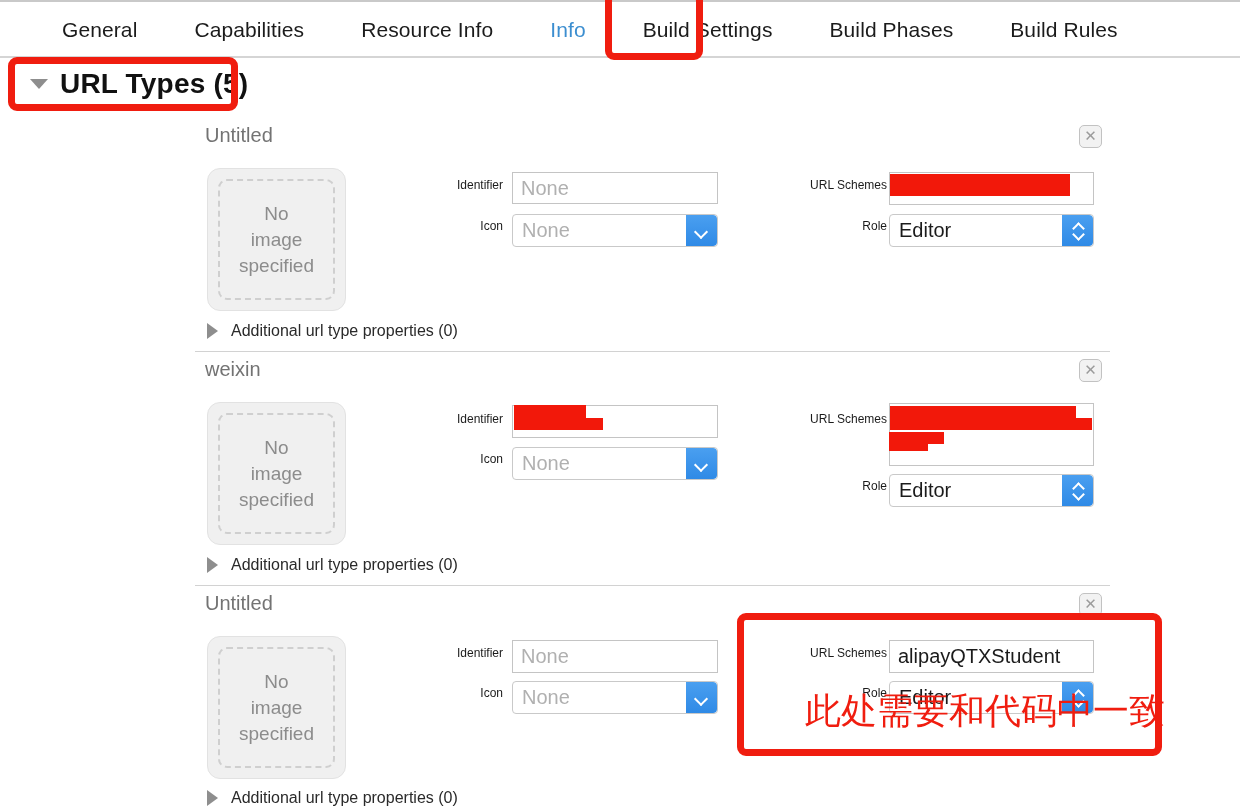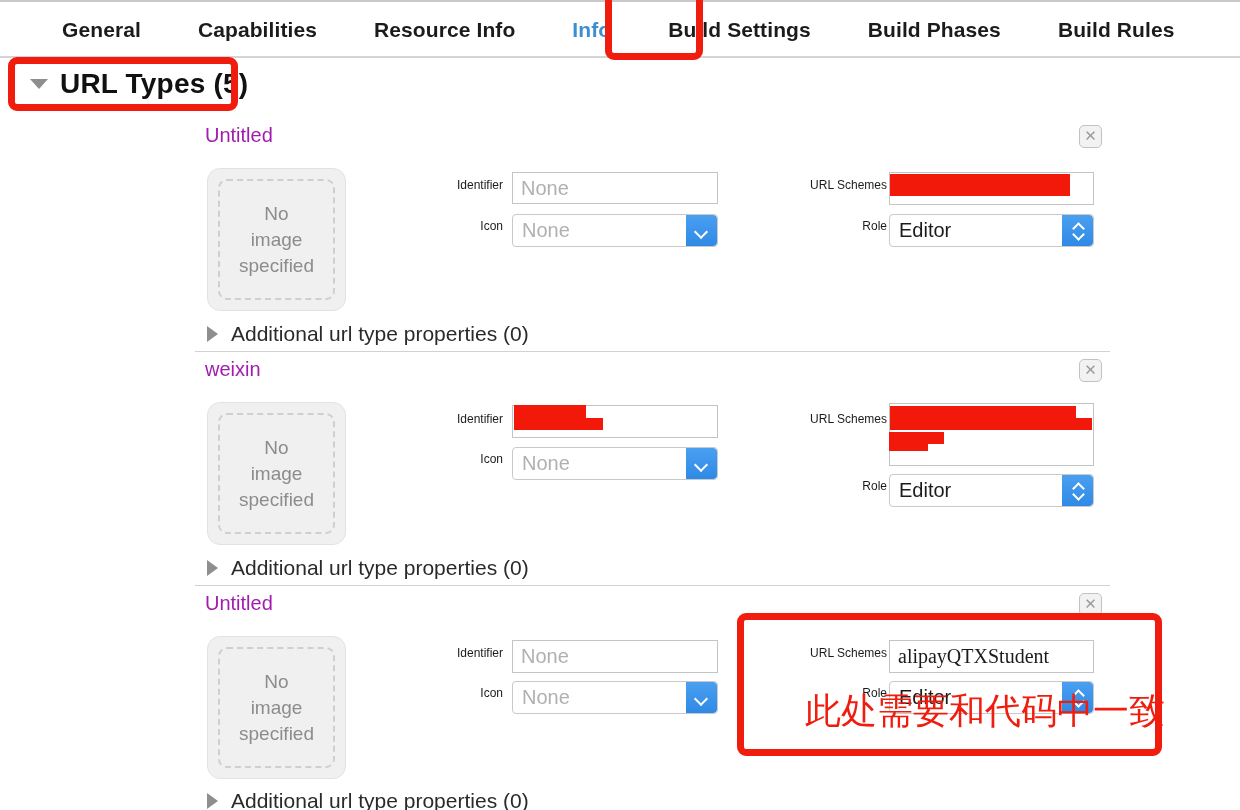--- a/index.html
+++ b/index.html
@@ -29,21 +29,21 @@
   }
   .tabbar-inner {
     display: flex;
     align-items: center;
     height: 56px;
     padding-left: 62px;
   }
   .tab {
     font-size: 21px;
     color: #1b1b1b;
-    font-weight: 700;
+    font-weight: 400;
     white-space: nowrap;
     margin-right: 57px;
     letter-spacing: 0.1px;
   }
   .tab.selected {
     color: #3c8ed0;
   }
   .tabbar-underline {
     position: absolute;
     left: 0;
@@ -79,21 +79,21 @@
   .entry-divider {
     position: absolute;
     left: 195px;
     width: 915px;
     height: 1px;
     background: #d2d2d2;
   }
   .entry-name {
     position: absolute;
     font-size: 20px;
-    color: #a21caf;
+    color: #737373;
   }
   .close-btn {
     position: absolute;
     width: 23px;
     height: 23px;
     border-radius: 5px;
     background: #f2f2f2;
     border: 1px solid #c2c2c2;
     box-sizing: border-box;
     display: flex;
@@ -228,21 +228,21 @@
     left: 207px;
   }
   .tri-right {
     width: 0; height: 0;
     border-top: 8px solid transparent;
     border-bottom: 8px solid transparent;
     border-left: 11px solid #8e8e8e;
     margin-right: 13px;
   }
   .disclosure-text {
-    font-size: 21px;
+    font-size: 16px;
     color: #2a2a2a;
   }
 
   
   .annot-box {
     position: absolute;
     border: 7px solid #f01d0f;
     border-radius: 9px;
     box-sizing: border-box;
     pointer-events: none;
@@ -378,21 +378,21 @@
 
 <div class="fieldlabel" style="left:350px; top:686px; width:153px;">Icon</div>
 <div class="combo" style="left:512px; top:681px; width:206px; height:33px;">
   <div class="combo-text">None</div>
   <div class="combo-btn">
       <div class="chev-d"></div>
     </div>
 </div>
 
 <div class="fieldlabel" style="left:700px; top:646px; width:187px;">URL Schemes</div>
-<div class="textfield" style="left:889px; top:640px; width:205px; height:33px;font-family:Liberation Serif, serif;">alipayQTXStudent</div>
+<div class="textfield" style="left:889px; top:640px; width:205px; height:33px;">alipayQTXStudent</div>
 
 <div class="fieldlabel" style="left:700px; top:686px; width:187px;">Role</div>
 <div class="combo" style="left:889px; top:681px; width:205px; height:33px;">
   <div class="combo-text value">Editor</div>
   <div class="combo-btn">
       <div class="chev-ud"></div>
     </div>
 </div>
 
 <div class="disclosure-row" style="top:789px;">

